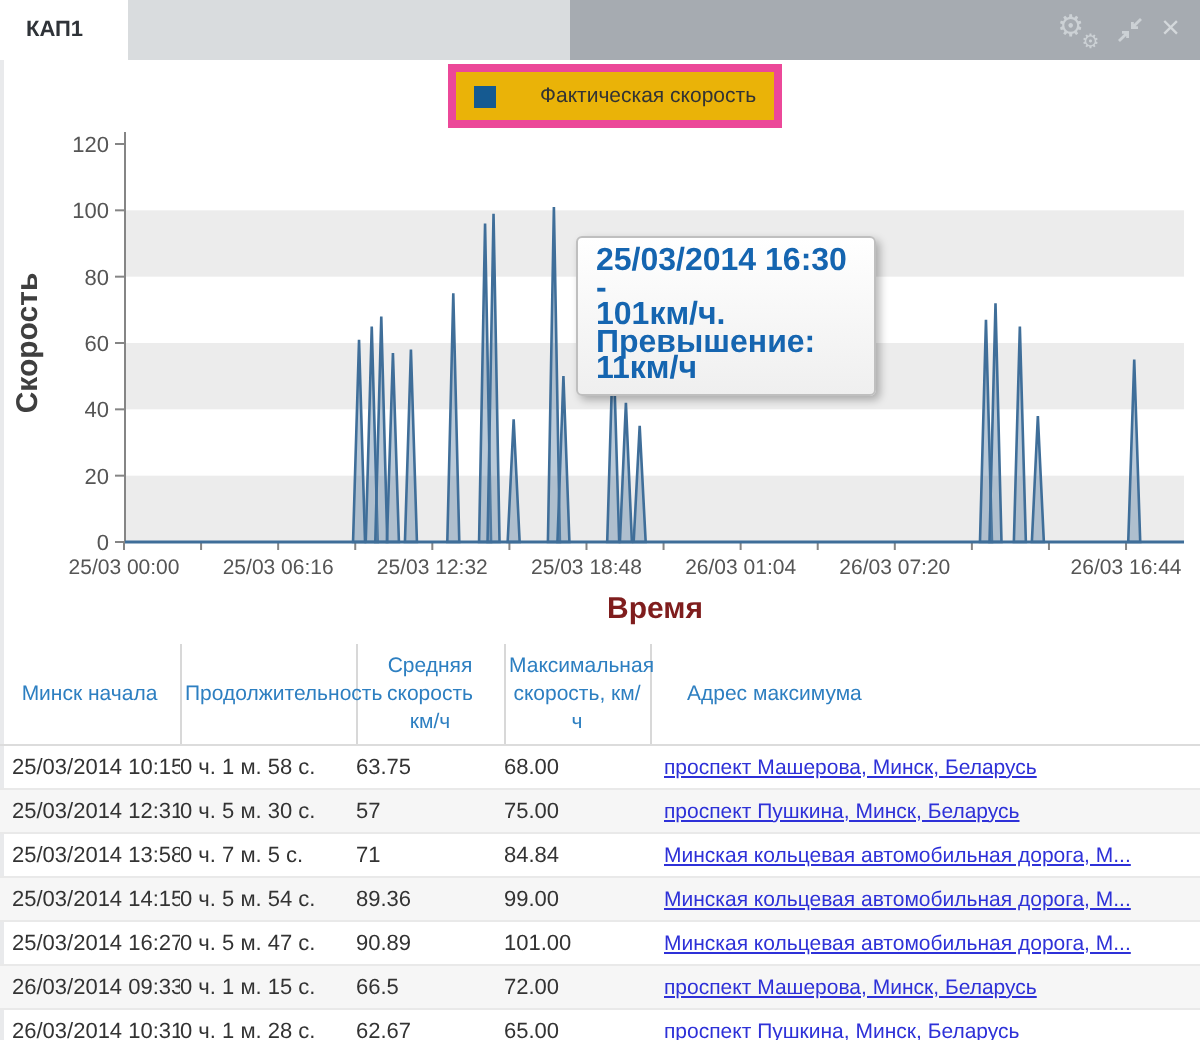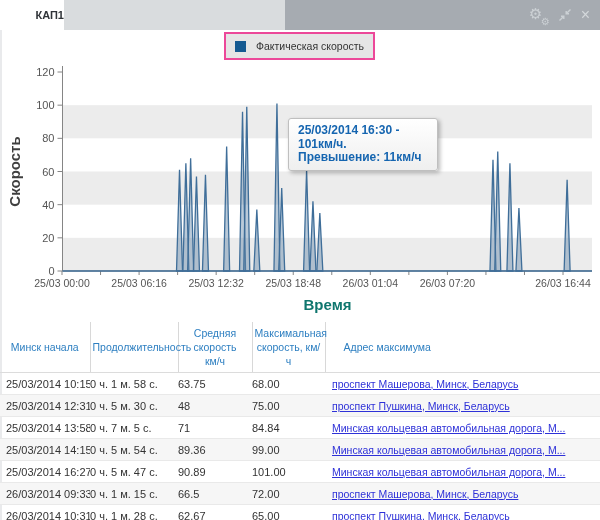--- a/index.html
+++ b/index.html
@@ -3,55 +3,55 @@
 <meta charset="utf-8">
 <style>
   html,body{margin:0;padding:0;}
   body{width:600px;height:520px;position:relative;overflow:hidden;
        font-family:"Liberation Sans",sans-serif;background:#fff;}
 
   
   .topbar{position:absolute;top:0;left:0;width:600px;height:30px;background:#d9dcde;}
   .tab{position:absolute;left:0;top:0;width:64px;height:30px;background:#fff;
        font-size:11px;font-weight:bold;color:#2f3338;line-height:30px;
-       padding-left:13px;box-sizing:border-box;cursor:default;text-align:right;}
+       padding-left:13px;box-sizing:border-box;cursor:default;}
   .topbar-dark{position:absolute;left:285px;top:0;right:0;height:30px;background:#a6abb1;
        display:flex;align-items:center;}
   .panel-title{font-size:15px;color:#edeff1;padding-left:20px;white-space:nowrap;}
   .topbar-icons{margin-left:auto;display:flex;align-items:center;gap:9px;
        padding-right:10px;color:#ccd1d5;}
   .gear-wrap{position:relative;font-size:15px;line-height:15px;width:20px;height:18px;}
   .gear-main{position:absolute;left:0;top:0;}
   .gear-sub{position:absolute;right:-1px;bottom:-3px;font-size:10px;line-height:10px;}
   .collapse-btn svg{display:block;}
   .close-btn{font-size:16px;line-height:16px;color:#d4d8db;}
 
   
   .edge-strip{position:absolute;left:0;top:30px;width:2px;height:490px;background:#e9eaec;}
 
   .chart-wrap{position:absolute;top:30px;left:0;width:600px;height:292px;}
   svg.chart{position:absolute;left:0;top:0;}
   svg text{font-family:"Liberation Sans",sans-serif;}
   .ytick-label{font-size:11px;fill:#555;}
   .xtick-label{font-size:10.5px;fill:#555;}
 
-  .legend{position:absolute;left:224px;top:2px;height:24px;border:2px solid #ec4899;
-       background:#e5e5e5;display:flex;align-items:center;gap:10px;padding:0 9px;}
+  .legend{position:absolute;left:224px;top:2px;height:24px;border:4px solid #ec4899;
+       background:#eab308;display:flex;align-items:center;gap:22px;padding:0 9px;}
   .legend-swatch{width:11px;height:11px;background:#155a91;}
   .legend-label{font-size:10.5px;color:#333;white-space:nowrap;}
 
   .ylabel{position:absolute;left:-31px;top:133px;width:90px;text-align:center;
        transform:rotate(-90deg);font-size:15px;font-weight:bold;color:#3f3f3f;}
   .xlabel{position:absolute;left:63px;width:529px;top:266px;text-align:center;
-       font-size:15px;font-weight:bold;color:#0f766e;}
+       font-size:15px;font-weight:bold;color:#7f1d1d;}
 
   .tooltip{position:absolute;left:288px;top:88px;width:150px;box-sizing:border-box;
        background:linear-gradient(#ffffff,#efefef);border:1px solid #bfbfbf;border-radius:3px;
        box-shadow:2px 2px 4px rgba(0,0,0,.28);padding:5px 9px;
-       font-size:12px;font-weight:bold;color:#1565b0;line-height:13.5px;}
+       font-size:16px;font-weight:bold;color:#1565b0;line-height:13.5px;}
 
   
   .table-wrap{position:absolute;top:322px;left:0;width:600px;}
   table{border-collapse:collapse;width:600px;table-layout:fixed;font-size:11px;color:#333;}
   thead th{height:50px;font-weight:normal;color:#2d7fc1;font-size:10.5px;
        border-bottom:1px solid #dcdcdc;vertical-align:middle;text-align:center;
        line-height:14px;padding:0 2px;}
   thead th + th{border-left:1px solid #d8d8d8;margin-left:36px;}
   thead th.h5{text-align:left;padding-left:18px;}
   tbody td{height:21px;border-bottom:1px solid #e9e9e9;padding:0;white-space:nowrap;
@@ -199,21 +199,21 @@
         <tr>
           <td class="c1">25/03/2014 10:15:10</td>
           <td class="c2">0 ч. 1 м. 58 с.</td>
           <td class="c3">63.75</td>
           <td class="c4">68.00</td>
           <td class="c5"><a href="#">проспект Машерова, Минск, Беларусь</a></td>
         </tr>
         <tr>
           <td class="c1">25/03/2014 12:31:09</td>
           <td class="c2">0 ч. 5 м. 30 с.</td>
-          <td class="c3">48</td>
+          <td class="c3">57</td>
           <td class="c4">75.00</td>
           <td class="c5"><a href="#">проспект Пушкина, Минск, Беларусь</a></td>
         </tr>
         <tr>
           <td class="c1">25/03/2014 13:58:23</td>
           <td class="c2">0 ч. 7 м. 5 с.</td>
           <td class="c3">71</td>
           <td class="c4">84.84</td>
           <td class="c5"><a href="#">Минская кольцевая автомобильная дорога, М...</a></td>
         </tr>

